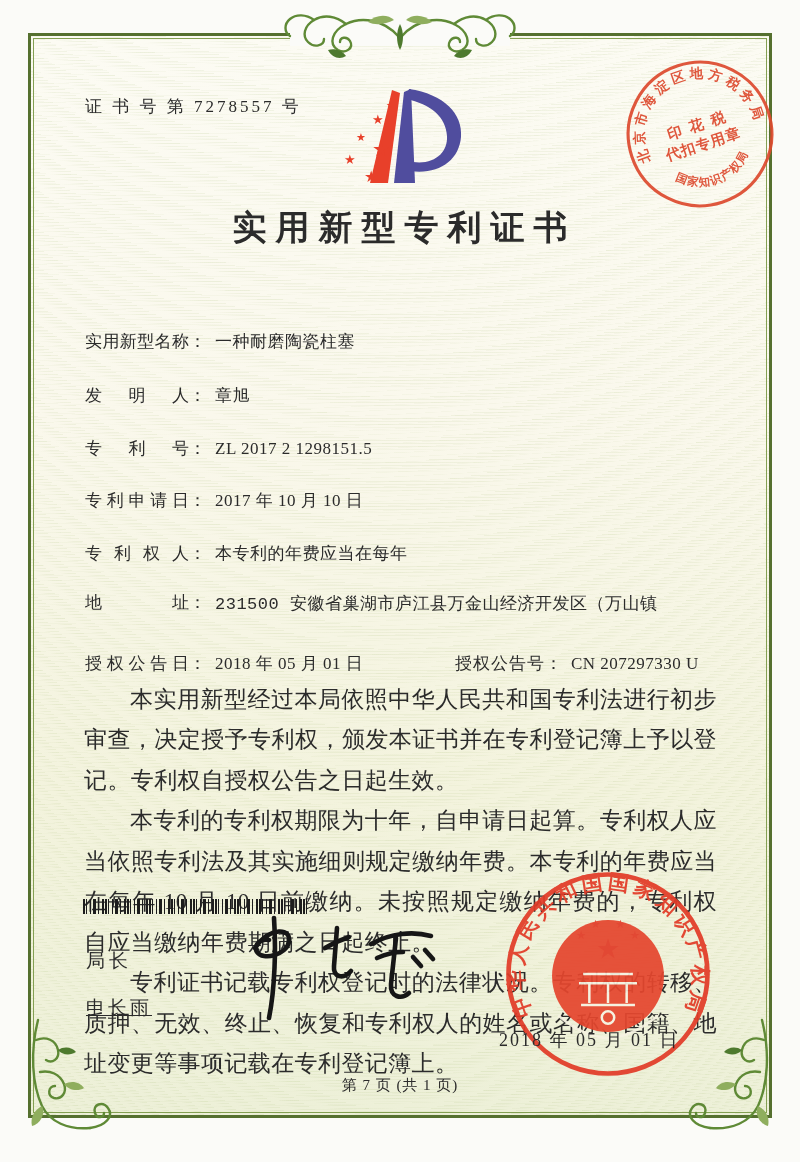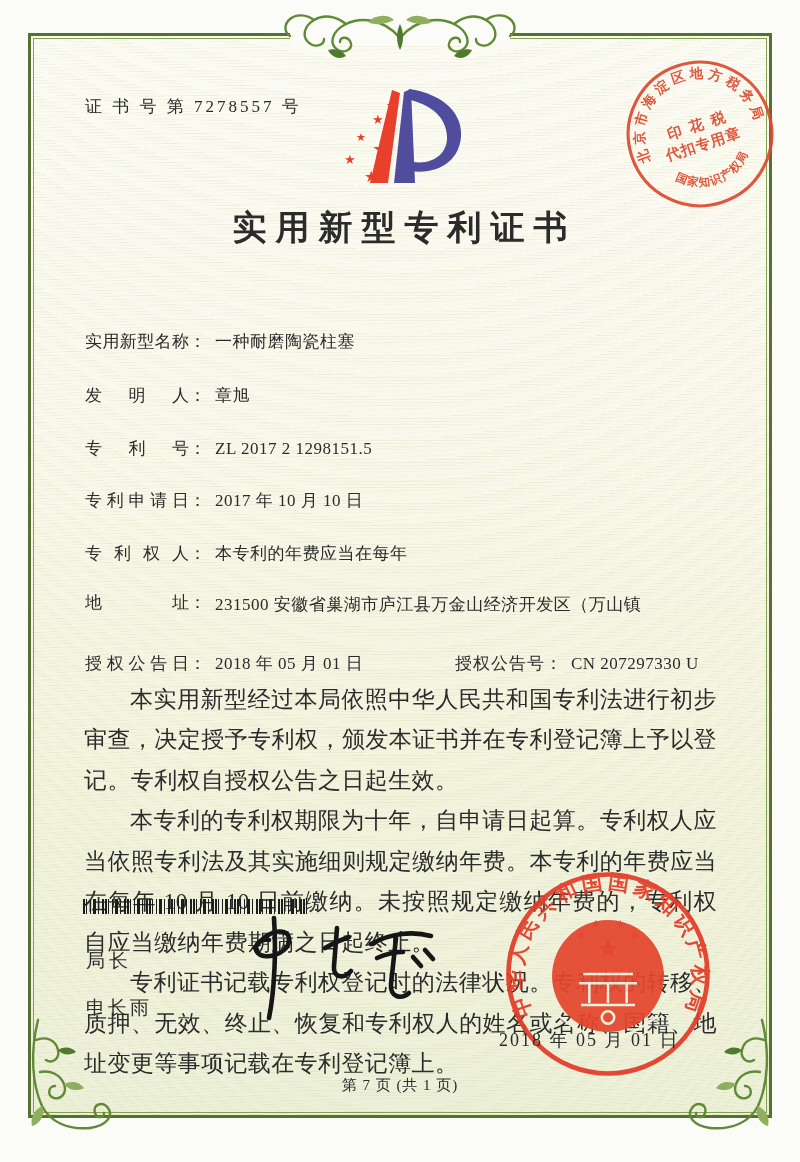--- a/index.html
+++ b/index.html
@@ -47,21 +47,21 @@
     position:absolute; left:83px; top:899px; width:224px; height:15px; z-index:3;
     background:repeating-linear-gradient(90deg,
       #1d1d1d 0 2px, rgba(0,0,0,0) 2px 3px,
       #1d1d1d 3px 4px, rgba(0,0,0,0) 4px 7px,
       #1d1d1d 7px 8px, rgba(0,0,0,0) 8px 10px,
       #1d1d1d 10px 13px, rgba(0,0,0,0) 13px 15px,
       #1d1d1d 15px 16px, rgba(0,0,0,0) 16px 19px,
       #1d1d1d 19px 21px, rgba(0,0,0,0) 21px 22px);
   }
   .signer-title{ position:absolute; left:86px; top:948px; font-size:19px; letter-spacing:4px; z-index:3;font-family:Liberation Serif, serif;}
-  .signer-name{ position:absolute; left:86px; top:995px; font-size:19px; letter-spacing:3px; z-index:3;}
+  .signer-name{ position:absolute; left:86px; top:995px; font-size:19px; letter-spacing:3px; z-index:3;text-decoration:underline;}
   .signature{ position:absolute; left:195px; top:908px; z-index:3;}
   .seal{ position:absolute; left:494px; top:860px; z-index:5; opacity:.93;}
   .seal text{ font-family:"Liberation Sans","DejaVu Sans",sans-serif; font-weight:bold; fill:#e23c28;}
   .seal-date{ position:absolute; left:499px; top:1028px; font-size:18px; letter-spacing:2px; z-index:6;}
   .footer{ position:absolute; left:0; top:1076px; width:100%; text-align:center; font-size:15px; letter-spacing:1px; z-index:3;}
   .orn path{ fill:none; stroke:#5f8a36; stroke-width:2.4; stroke-linecap:round;}
   .orn .leaf{ fill:#8fae5e; stroke:none;}
   .orn .leaf2{ fill:#4e7a2e; stroke:none;}
 </style>
 </head>
@@ -138,21 +138,21 @@
   </div>
   <div class="frow" style="top:437px">
     <span class="flabel">专利号</span><span>：</span><span class="fvalue">ZL 2017 2 1298151.5</span>
   </div>
   <div class="frow" style="top:489px">
     <span class="flabel">专利申请日</span><span>：</span><span class="fvalue">2017 年 10 月 10 日</span>
   </div>
   <div class="frow" style="top:542px">
     <span class="flabel">专利权人</span><span>：</span><span class="fvalue">本专利的年费应当在每年</span>
   </div>
-  <div class="frow frow-flex" style="top:591px; width:635px;">
+  <div class="frow frow-flex" style="top:591px; width:635px;font-family:Liberation Mono, monospace;">
     <span class="flabel">地址</span>
       <span>：</span>
     <span class="addr-val">
       <div>231500 安徽省巢湖市庐江县万金山经济开发区（万山镇</div>
     </span>
   </div>
   <div class="frow" style="top:652px">
     <span class="flabel">授权公告日</span><span>：</span><span class="fvalue">2018 年 05 月 01 日</span>
   </div>
   <div class="frow" style="left:455px; top:652px">

